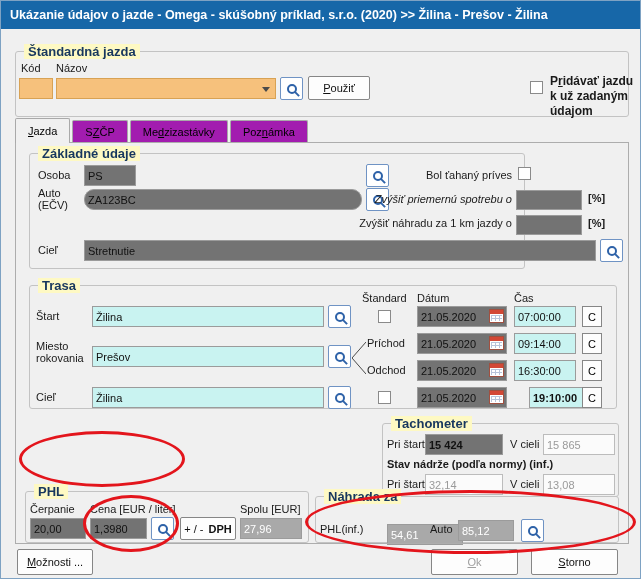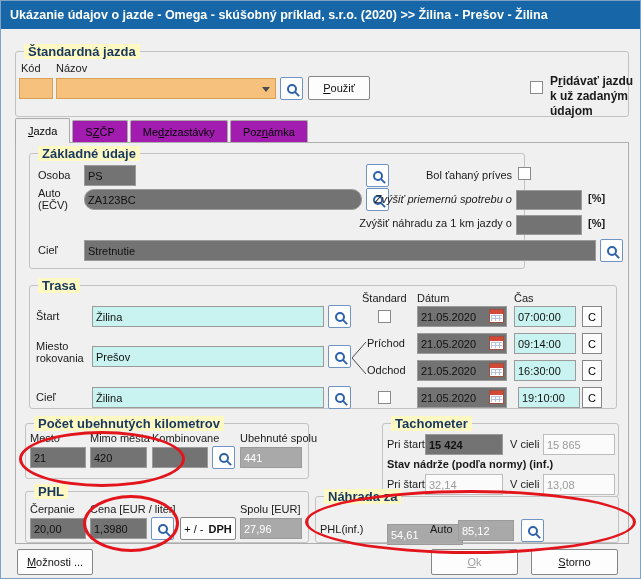--- a/index.html
+++ b/index.html
@@ -158,38 +158,24 @@
     <div class="cbtn" style="left:552px;top:74px;">C</div>
 
     <span class="lbl" style="left:6px;top:105px;">Cieľ</span>
     <input class="fld cyan" style="left: 62px; top: 101px; width: 232px;" value="Žilina">
     <div class="magbtn" style="left:298px;top:100px;">
         <span class="mag"></span>
       </div>
     <div class="cb" style="left:348px;top:105px;"></div>
     <input class="fld" style="left: 387px; top: 101px; width: 90px;" value="21.05.2020">
     <span class="cal" style="left:459px;top:104px;"></span>
-    <input class="fld cyan" style="left: 488px; top: 101px; width: 62px;" value="19:10:00">
+    <input class="fld cyan" style="left: 499px; top: 101px; width: 62px; font-weight: bold;" value="19:10:00">
     <div class="cbtn" style="left:552px;top:101px;">C</div>
   </div>
 
-  <div class="grp" style="left:24px;top:422px;width:284px;height:56px;">
-    <span class="gt">Počet ubehnutých kilometrov</span>
-    <span class="lbl" style="left:4px;top:8px;">Mesto</span>
-    <span class="lbl" style="left:64px;top:8px;">Mimo mesta</span>
-    <span class="lbl" style="left:126px;top:8px;">Kombinovane</span>
-    <span class="lbl" style="left:214px;top:8px;">Ubehnuté spolu</span>
-    <input class="fld" style="left: 4px; top: 23px; width: 56px;" value="21">
-    <input class="fld" style="left: 64px; top: 23px; width: 57px;" value="420">
-    <input class="fld" style="left: 126px; top: 23px; width: 56px;" value="">
-    <div class="magbtn" style="left:186px;top:22px;">
-        <span class="mag"></span>
-      </div>
-    <input class="fld disg" style="left: 214px; top: 23px; width: 62px;" disabled="" value="441">
-  </div>
 
   <div class="grp" style="left:381px;top:422px;width:237px;height:74px;">
     <span class="gt">Tachometer</span>
     <span class="lbl" style="left:4px;top:14px;">Pri štarte</span>
     <input class="fld" style="left: 42px; top: 10px; width: 78px; font-weight: bold;" value="15 424">
     <span class="lbl" style="left:127px;top:14px;">V cieli</span>
     <input class="fld disw" style="left: 160px; top: 10px; width: 72px;" disabled="" value="15 865">
     <span class="lbl b" style="left:4px;top:34px;">Stav nádrže (podľa normy) (inf.)</span>
     <span class="lbl" style="left:4px;top:54px;">Pri štarte</span>
     <input class="fld disw" style="left: 42px; top: 50px; width: 78px;" disabled="" value="32,14">

